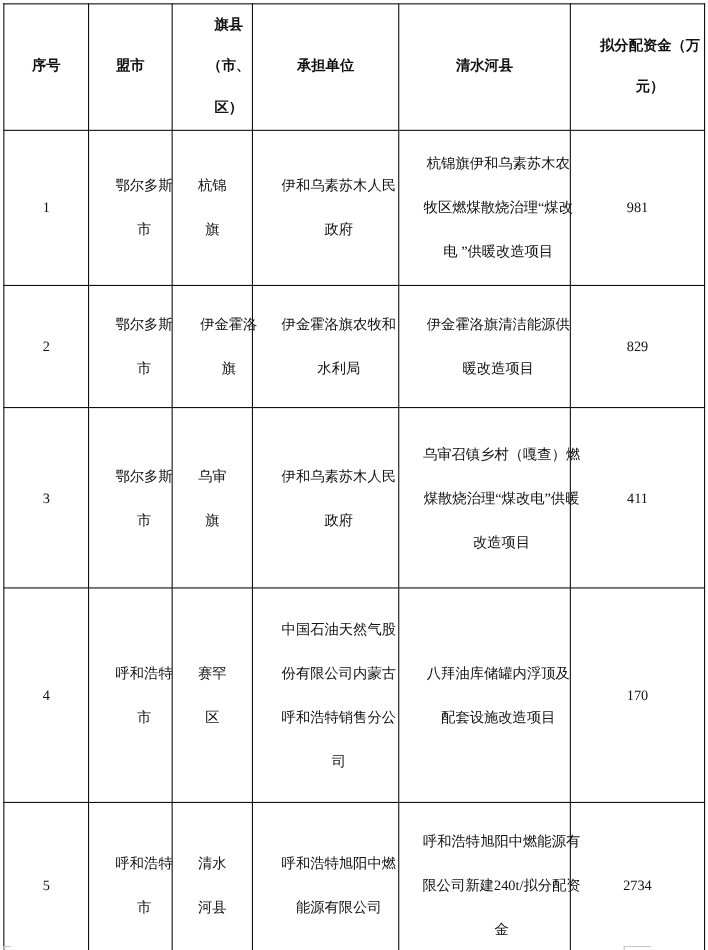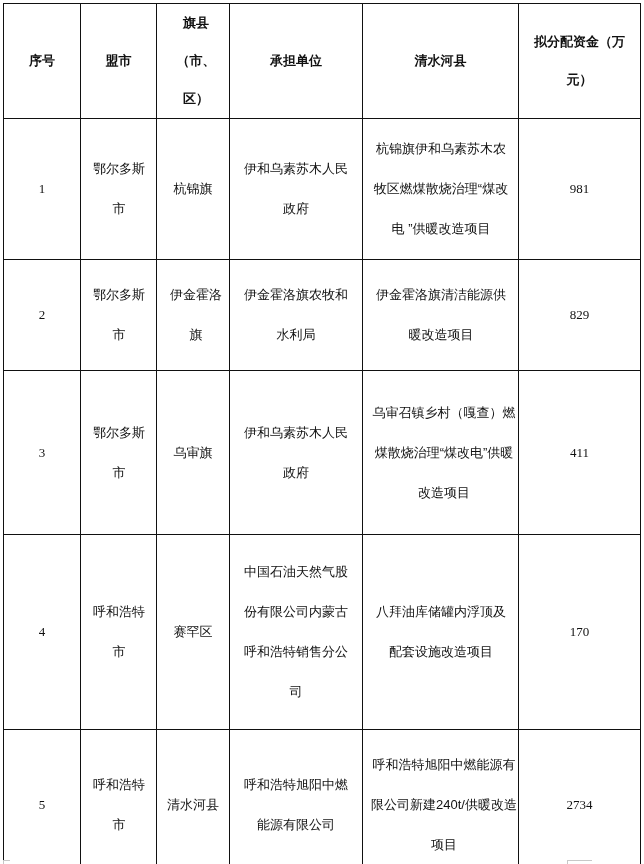--- a/index.html
+++ b/index.html
@@ -18,21 +18,21 @@
     table.alloc {
       position: absolute;
       left: 3px;
       top: 3px;
       border-collapse: collapse;
       table-layout: fixed;
       width: 637px;
     }
     table.alloc td, table.alloc th {
       border: 1.5px solid #111111;
-      padding: 0 8px;
+      padding: 0 20px;
       text-align: center;
       vertical-align: middle;
       font-size: 13px;
       line-height: 40px;
       word-break: break-all;
       overflow-wrap: anywhere;
     }
     table.alloc th {
       font-family: "DejaVu Sans", "Liberation Sans", sans-serif;
       font-weight: bold;
@@ -41,21 +41,21 @@
     }
     td.num {
       font-family: "Liberation Serif", "DejaVu Serif", serif;
       font-size: 14px;
     }
     td.amount {
       font-family: Liberation Serif, serif;
       font-size: 14px;
     }
     td.text {
-      font-family: Liberation Sans, sans-serif;
+      font-family: Liberation Serif, serif;
       font-size: 13px;
     }
     .cell-text { display: inline-block; }
     .corner-mark {
       position: absolute;
       border-color: #c8c8c8;
       border-style: solid;
       border-width: 0;
     }
     .corner-left {
@@ -120,20 +120,20 @@
       <td class="text">赛罕区</td>
       <td class="text"><span class="cell-text" style="width:116px">中国石油天然气股份有限公司内蒙古呼和浩特销售分公司</span></td>
       <td class="text"><span class="cell-text" style="width:140px">八拜油库储罐内浮顶及配套设施改造项目</span></td>
       <td class="amount">170</td>
     </tr>
     <tr style="height:151px">
       <td class="num">5</td>
       <td class="text"><span class="cell-text" style="width:60px">呼和浩特市</span></td>
       <td class="text">清水河县</td>
       <td class="text"><span class="cell-text" style="width:116px">呼和浩特旭阳中燃能源有限公司</span></td>
-      <td class="text"><span class="cell-text" style="width:146px">呼和浩特旭阳中燃能源有限公司新建240t/供暖改造项目</span></td>
+      <td class="text"><span class="cell-text" style="width:146px">呼和浩特旭阳中燃能源有限公司新建240t/拟分配资金</span></td>
       <td class="amount">2734</td>
     </tr>
   </tbody>
 </table>
 
 <div class="corner-mark corner-left"></div>
 <div class="corner-mark corner-right"></div>
 
 </body></html>

